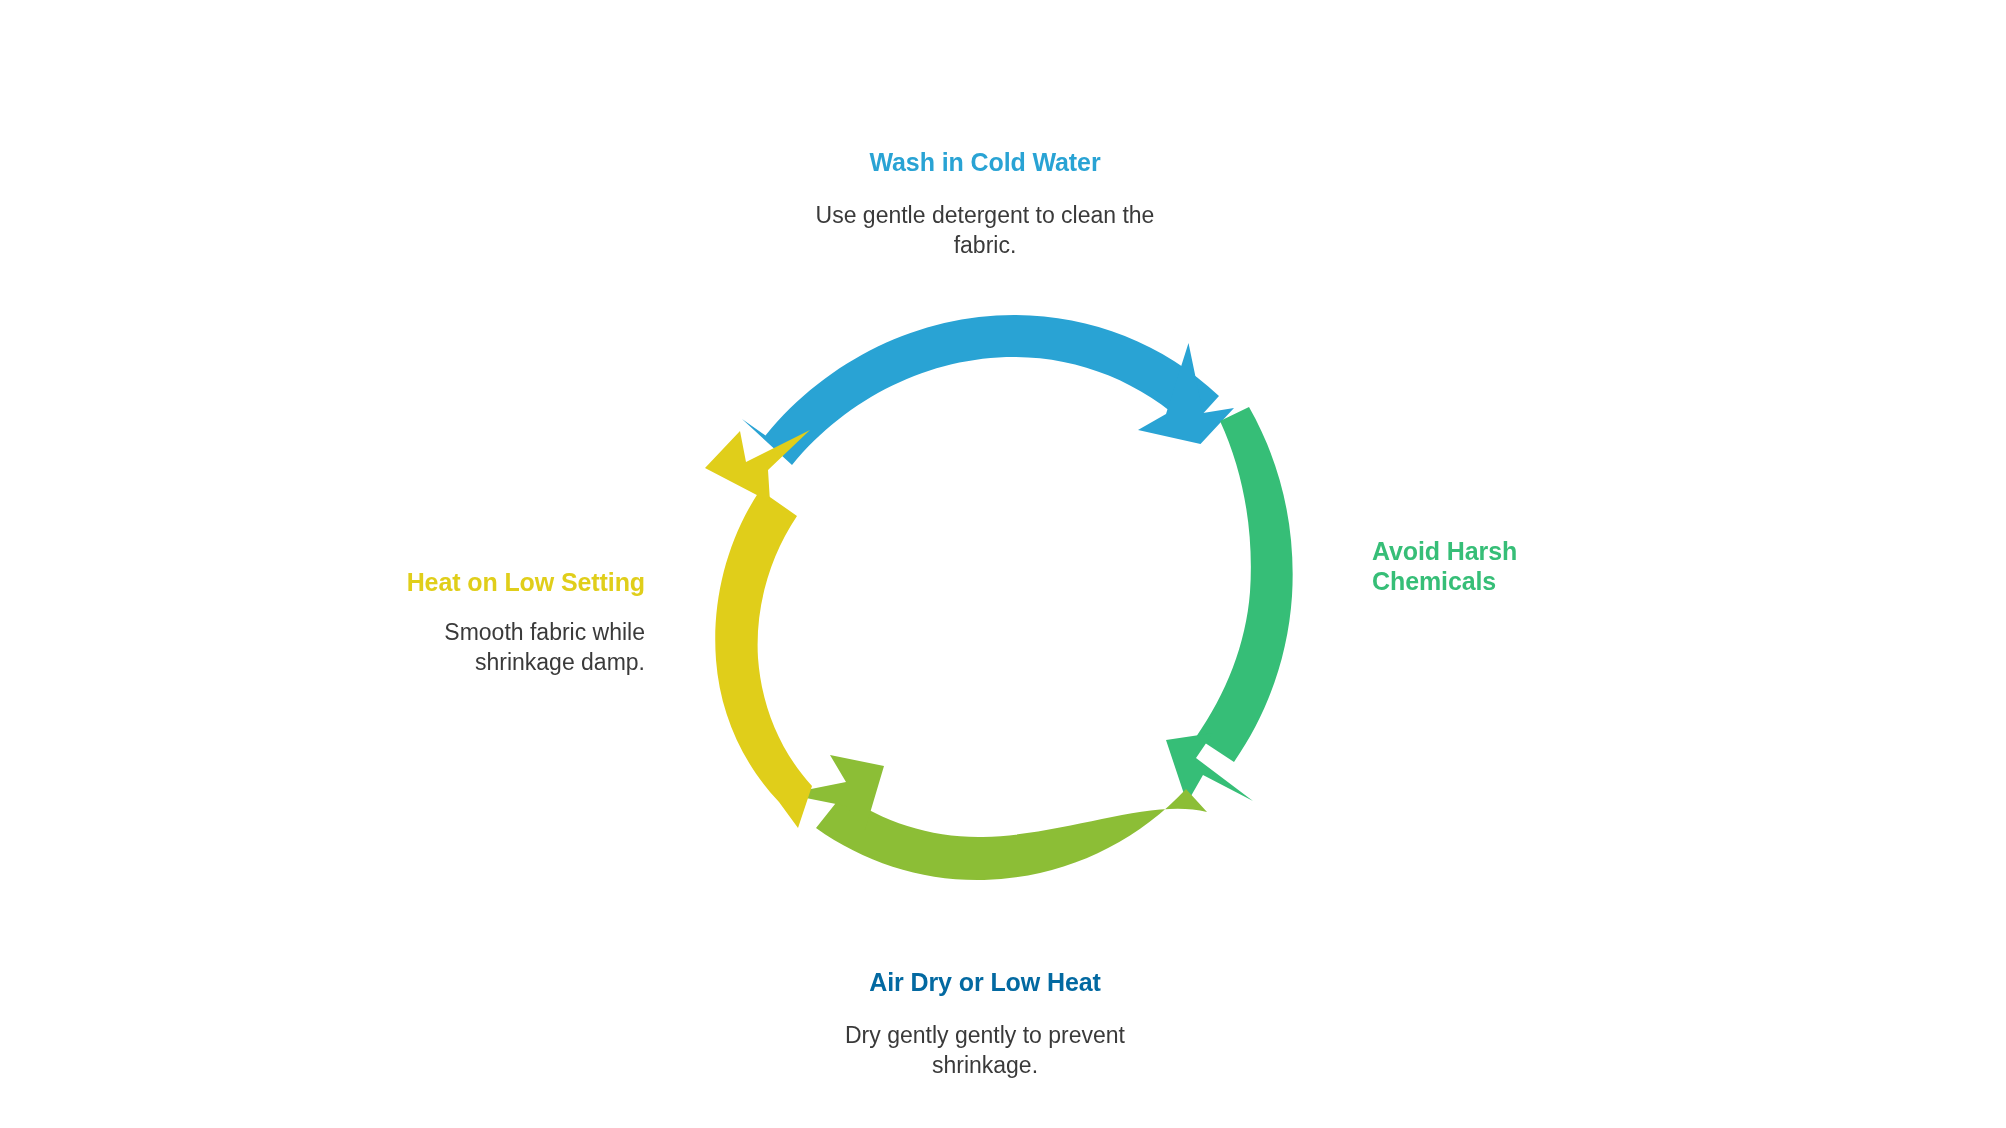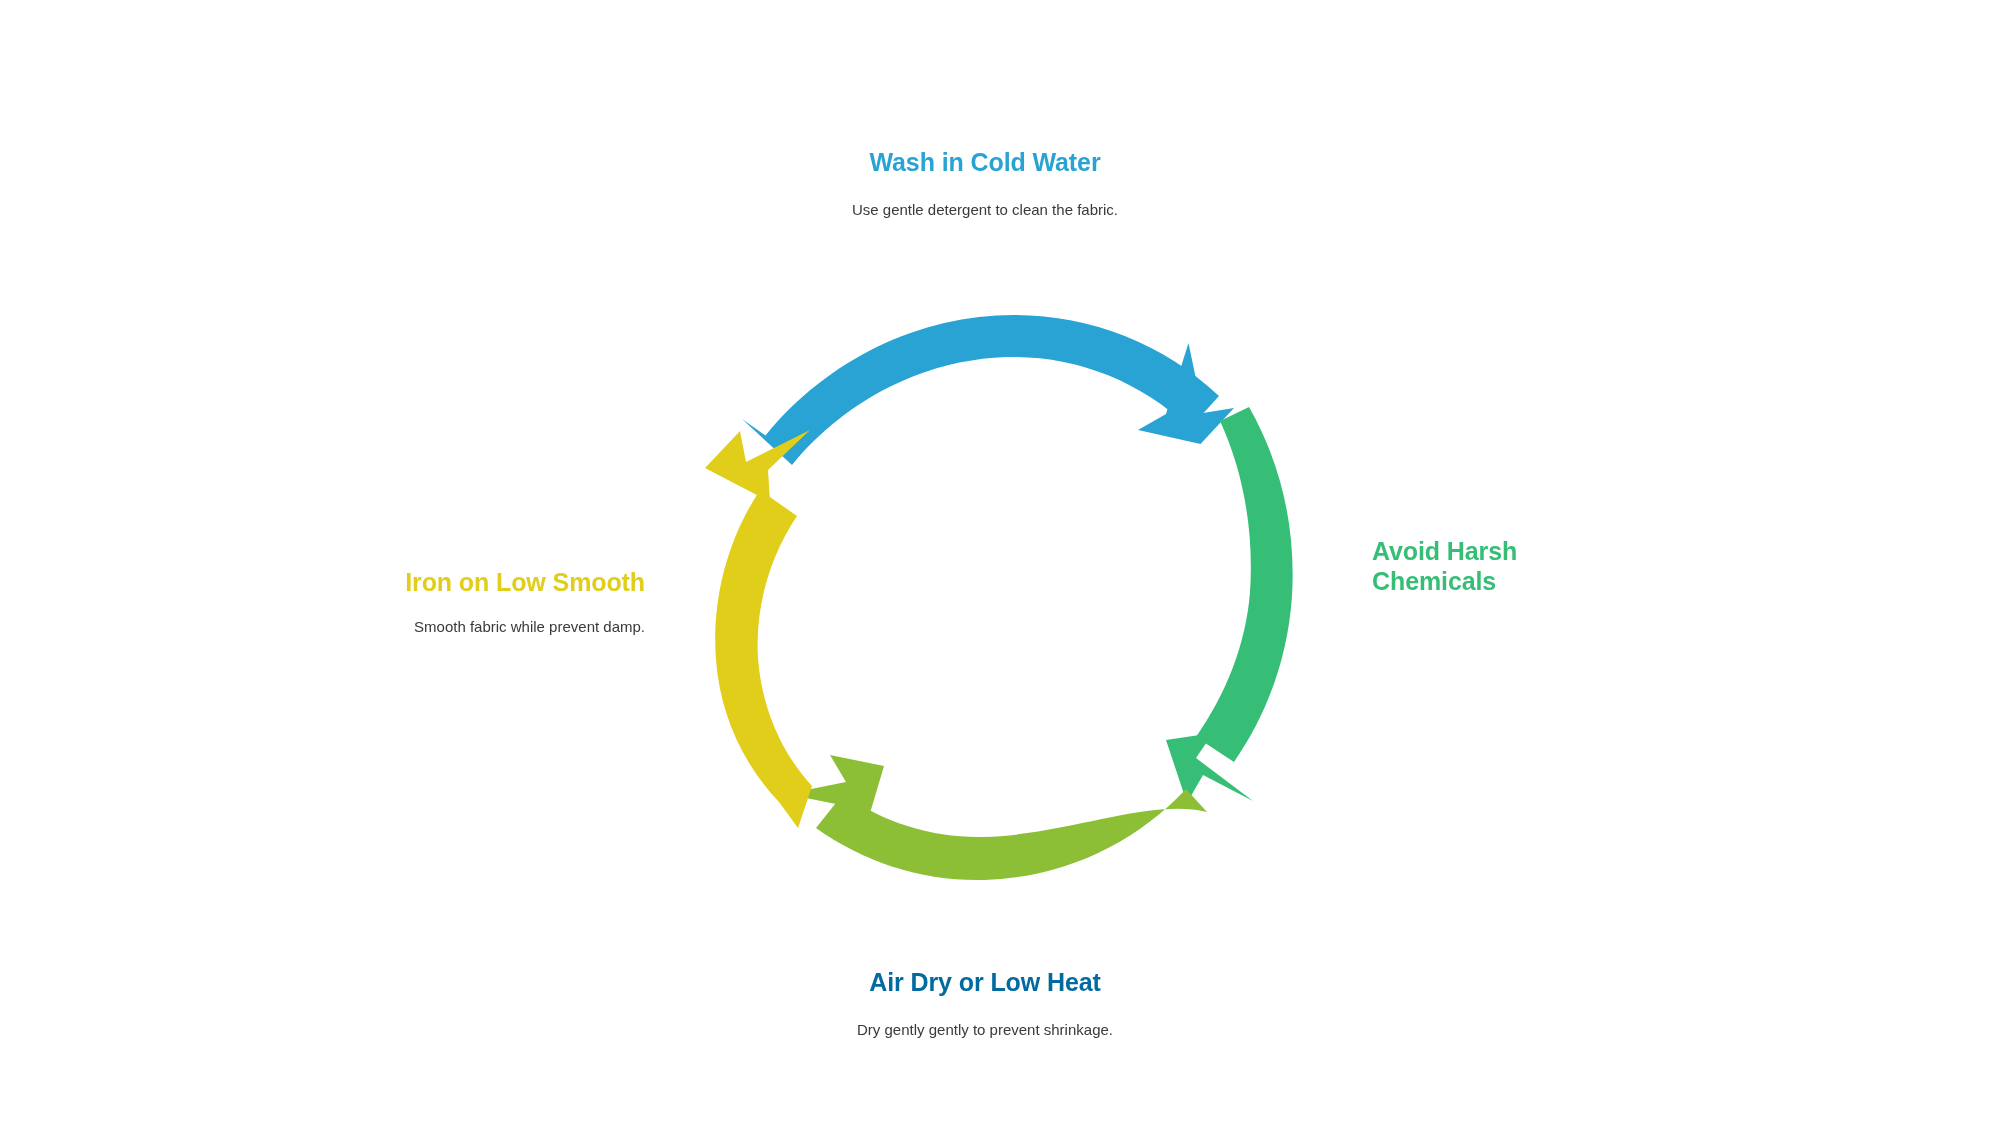--- a/index.html
+++ b/index.html
@@ -39,21 +39,21 @@
     position: absolute;
   }
   .node-title {
     font-size: 25px;
     font-weight: bold;
     line-height: 1.18;
     margin: 0 0 20px 0;
     letter-spacing: -0.1px;
   }
   .node-desc {
-    font-size: 15px;
+    font-size: 23px;
     font-weight: normal;
     line-height: 1.33;
     color: #3a3a3a;
     margin: 0;
   }
 
   #node-wash {
     left: 795px;
     top: 148px;
     width: 380px;
@@ -173,17 +173,17 @@
   <div class="node" id="node-chemicals">
     <div class="node-title" style="color:#36be77;">Avoid Harsh Chemicals</div>
   </div>
 
   <div class="node" id="node-dry">
     <div class="node-title" style="color:#0369a1;">Air Dry or Low Heat</div>
     <div class="node-desc">Dry gently gently to prevent shrinkage.</div>
   </div>
 
   <div class="node" id="node-iron">
-    <div class="node-title" style="color:#e0ce1a;">Iron on Low Smooth</div>
-    <div class="node-desc">Smooth fabric while prevent damp.</div>
+    <div class="node-title" style="color:#e0ce1a;">Heat on Low Setting</div>
+    <div class="node-desc">Smooth fabric while shrinkage damp.</div>
   </div>
 
 </div>
 
 </body></html>

